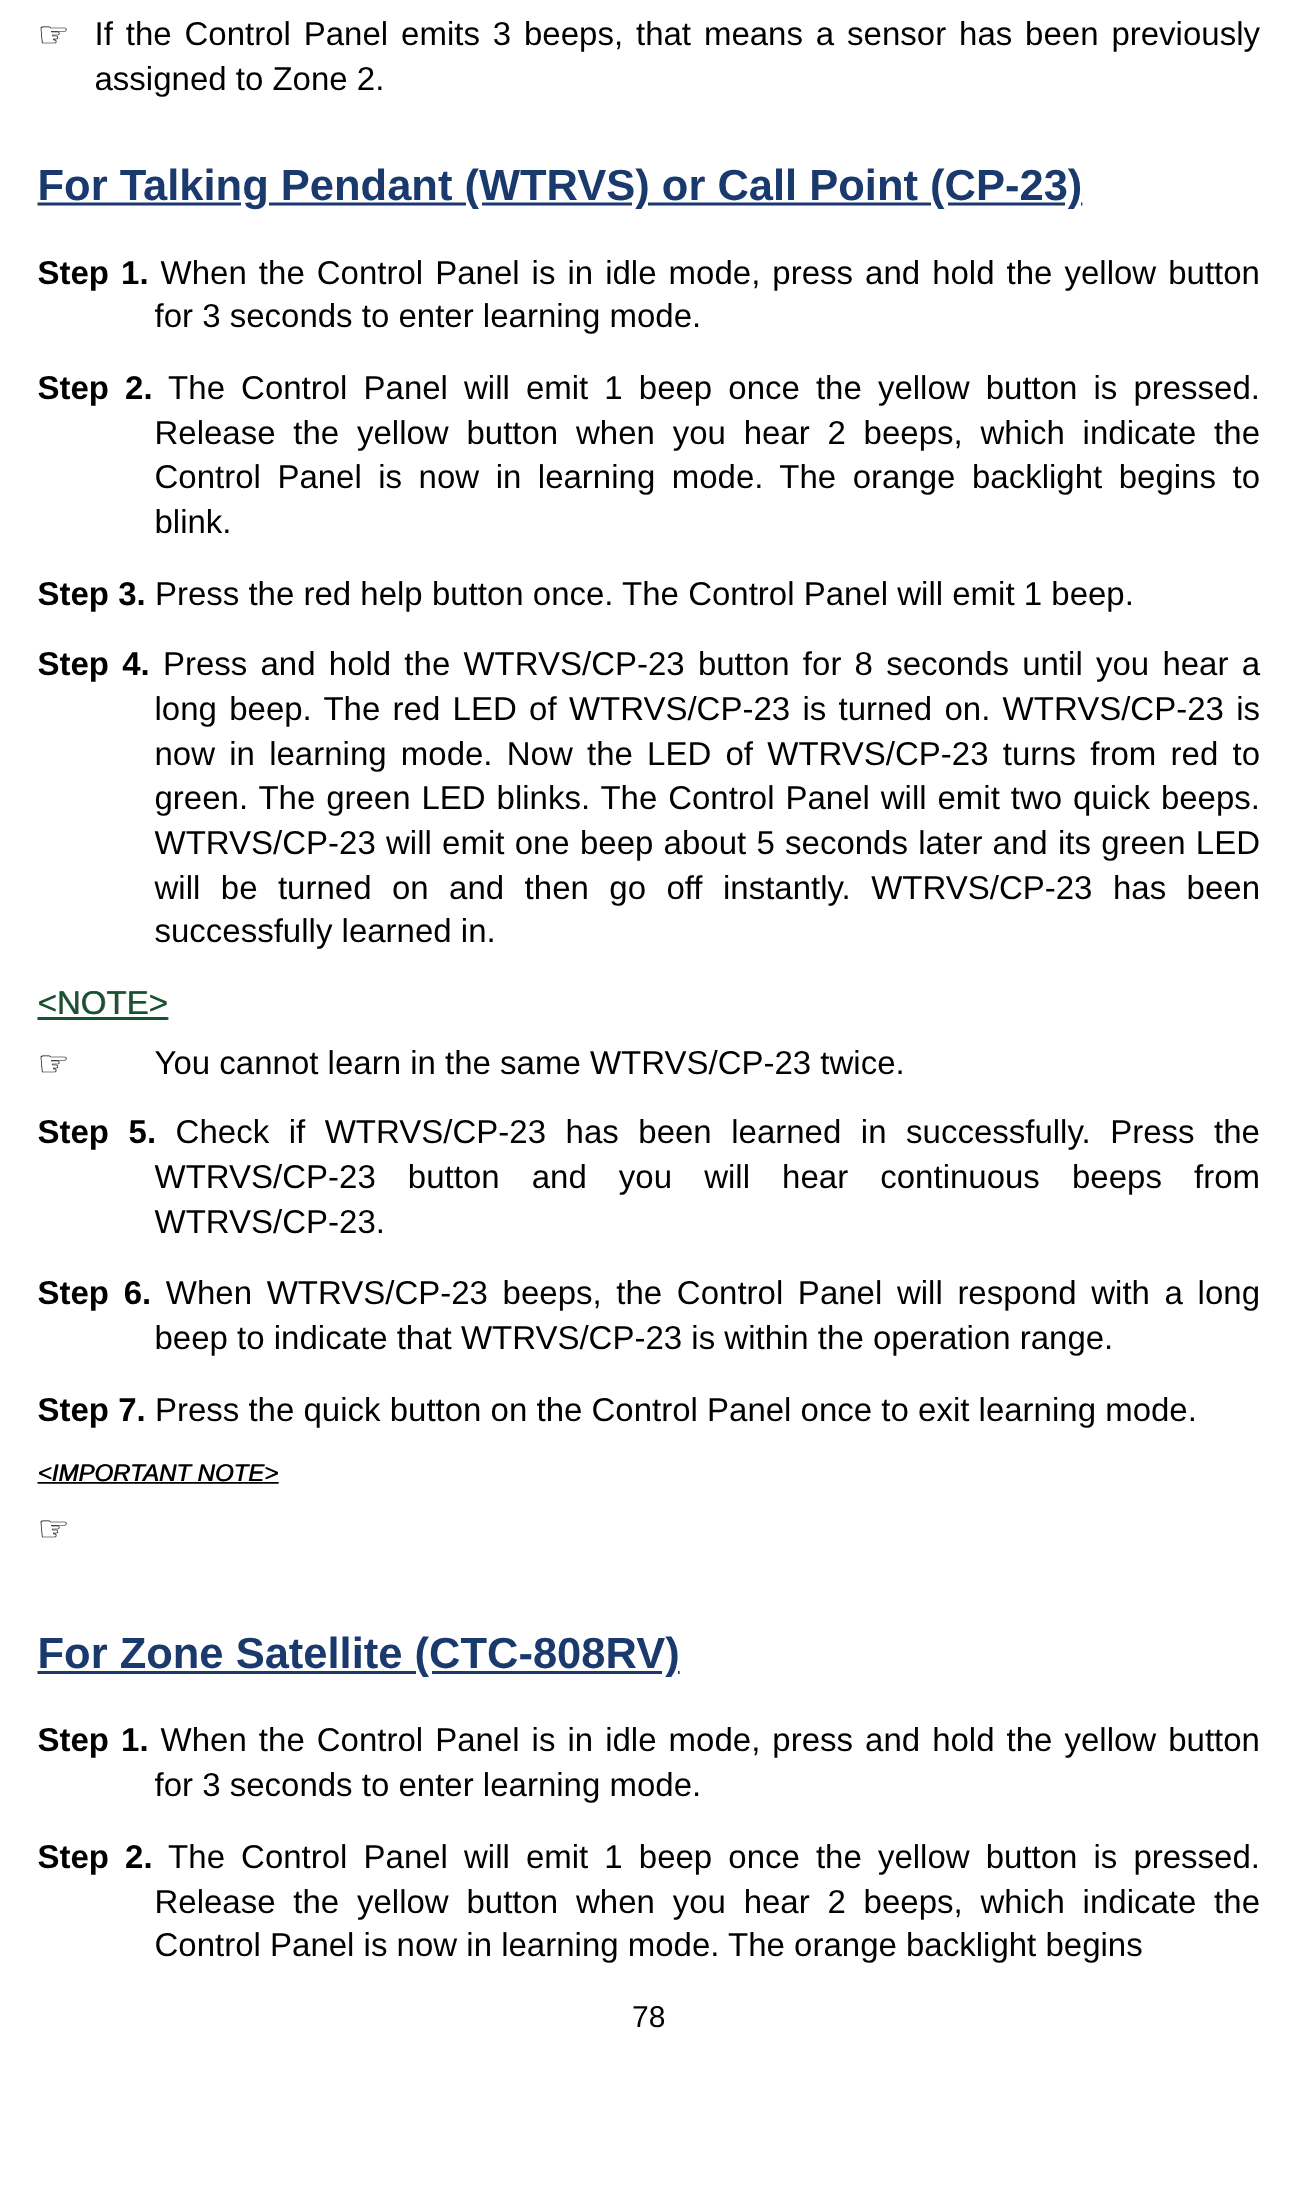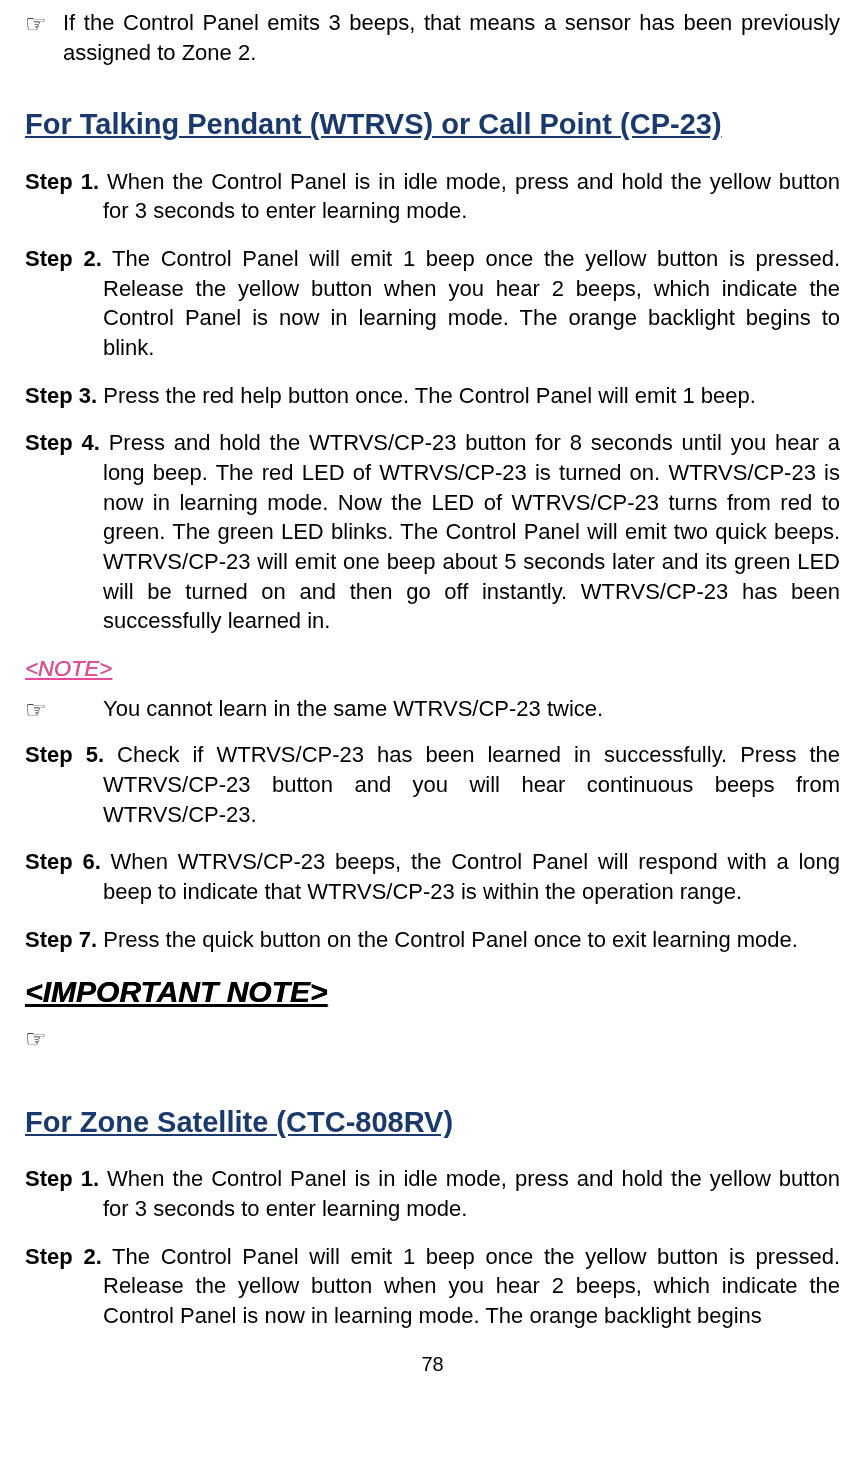--- a/index.html
+++ b/index.html
@@ -37,34 +37,33 @@
       font-size: 29px;
     }
     .step {
       margin-bottom: 18px;
       text-align: justify;
     }
     .step-label {
       font-weight: bold;
     }
     .note-heading {
-      color: #ec4899;
-      font-style: italic;
+      color: #14532d;
       text-decoration: underline;
       font-size: 22px;
       margin-top: 8px;
       margin-bottom: 10px;
       text-shadow: 0.5px 0 0 #7a7a7a;
     }
     .important-note-heading {
       color: #000;
       font-style: italic;
-      font-weight: bold;
+      font-weight: normal;
       text-decoration: underline;
-      font-size: 30px;
+      font-size: 16px;
       margin-top: 10px;
       margin-bottom: 10px;
       text-shadow: 0.5px 0 0 #000;
     }
     .note-item {
       display: flex;
       margin-bottom: 14px;
       text-align: justify;
     }
     .note-icon {

